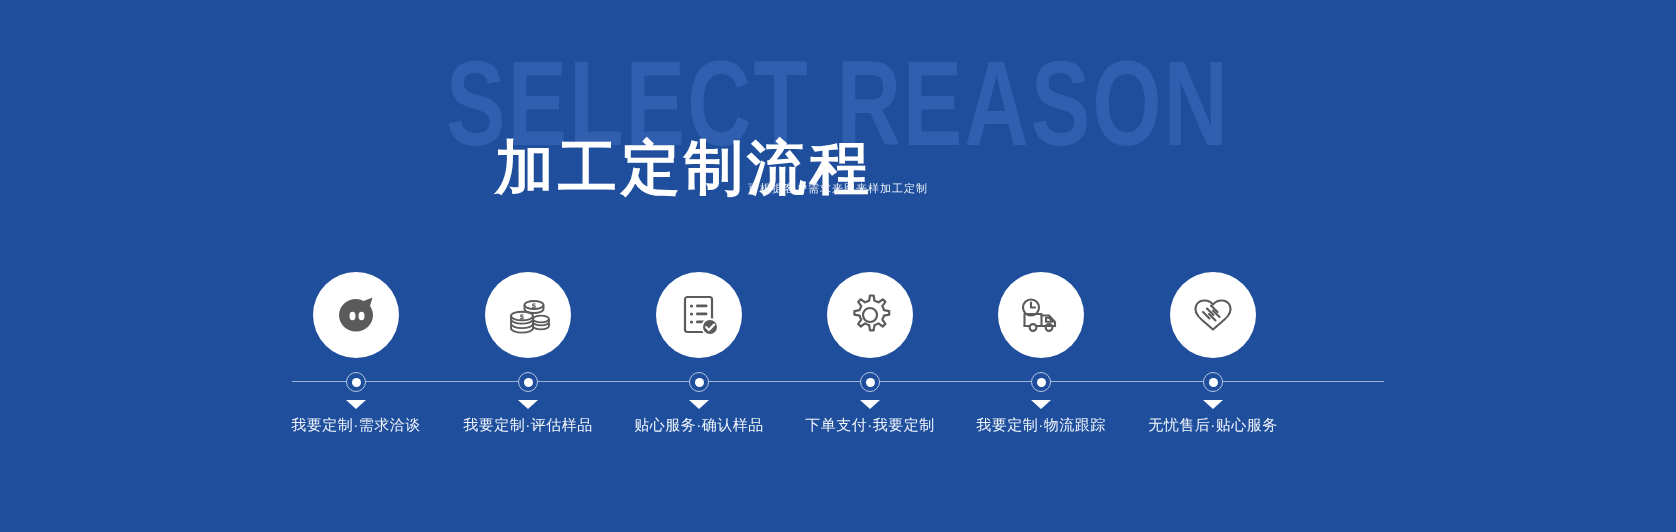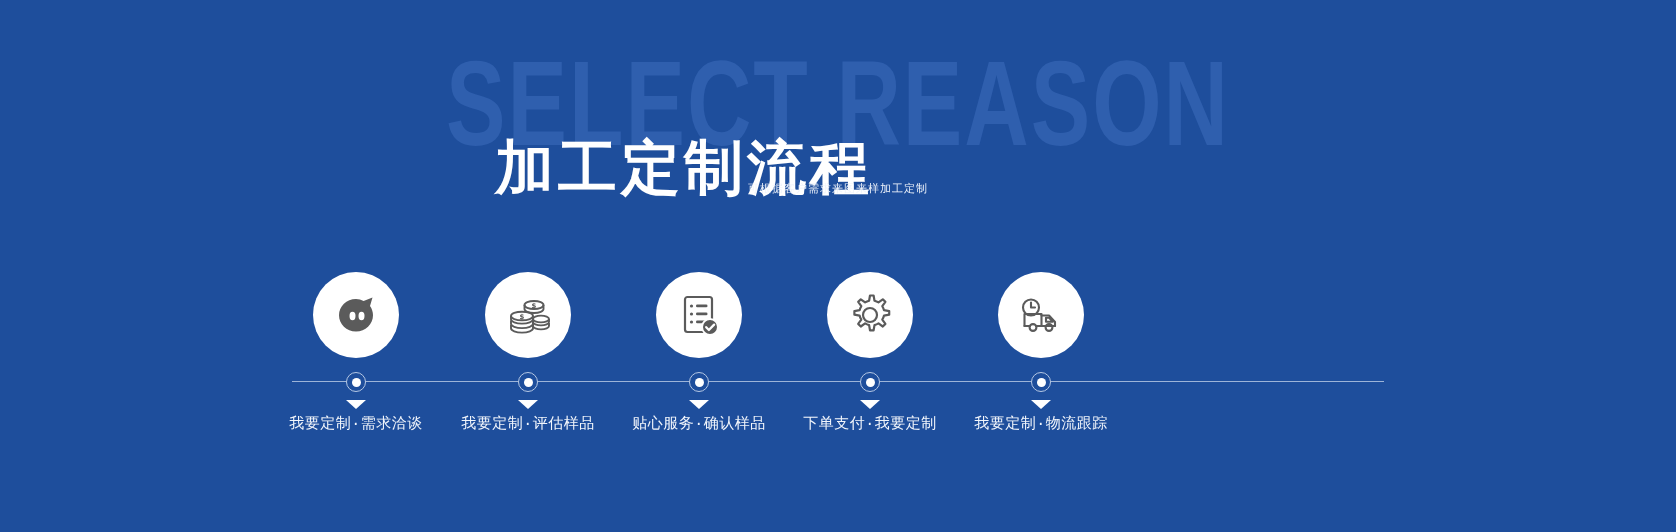--- a/index.html
+++ b/index.html
@@ -156,21 +156,21 @@
     border-left: 10px solid transparent;
     border-right: 10px solid transparent;
     border-top: 9px solid #ffffff;
   }
 
   .step-label {
     position: absolute;
     top: 142px;
     left: -20px;
     width: 212px;
-    font-family: Liberation Mono, monospace;
+    font-family: Liberation Sans, sans-serif;
     font-size: 15px;
     line-height: 22px;
     letter-spacing: 0.5px;
     color: #f2f6fc;
     white-space: nowrap;
   }
 </style>
 </head>
 <body>
 
@@ -280,15 +280,34 @@
               <path d="M30 27.8 h3.2 l3.6 3.9 H30 z"></path>
             </g>
           </svg>
         </span>
       </div>
       <div class="node"></div>
       <div class="caret"></div>
       <div class="step-label">我要定制·物流跟踪</div>
     </div>
 
+    <div class="step" style="left:839px;">
+      <div class="icon-circle">
+        <span>
+          <svg width="50" height="50" viewBox="0 0 50 50">
+            <g fill="none" stroke="#5b5b5b" stroke-width="2.1" stroke-linejoin="round" stroke-linecap="round">
+              <path d="M25 14.5 C20 8.5 10.5 9.5 8 16 c-2 5.2 1.5 10 5.5 13.5 l11.5 10 l11.5 -10 C40.5 26 44 21.2 42 16 c-2.5 -6.5 -12 -7.5 -17 -1.5 z"></path>
+              <path d="M15 22 l6.5 6.5"></path>
+              <path d="M19 18.5 l6.5 6.5"></path>
+              <path d="M23 15.5 l6.5 6.5"></path>
+              <path d="M27.5 30.5 l-6.5 -6.5"></path>
+              <path d="M31.5 27 l-6.5 -6.5"></path>
+            </g>
+          </svg>
+        </span>
+      </div>
+      <div class="node"></div>
+      <div class="caret"></div>
+      <div class="step-label">无忧售后·贴心服务</div>
+    </div>
 
   </div>
 </div>
 
 </body></html>

